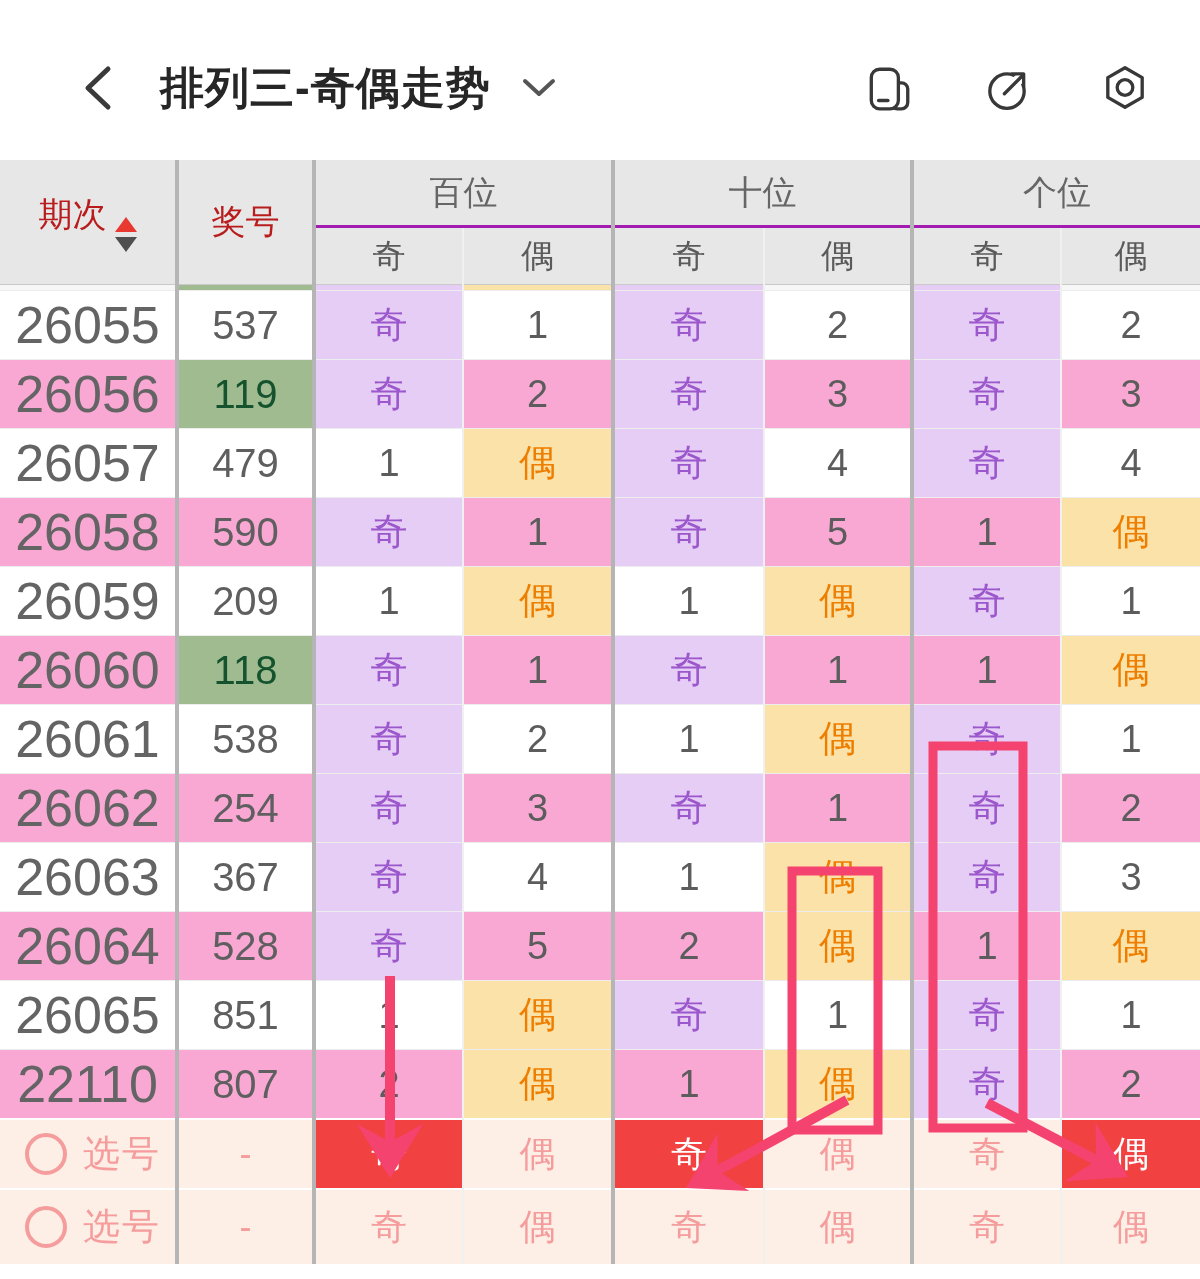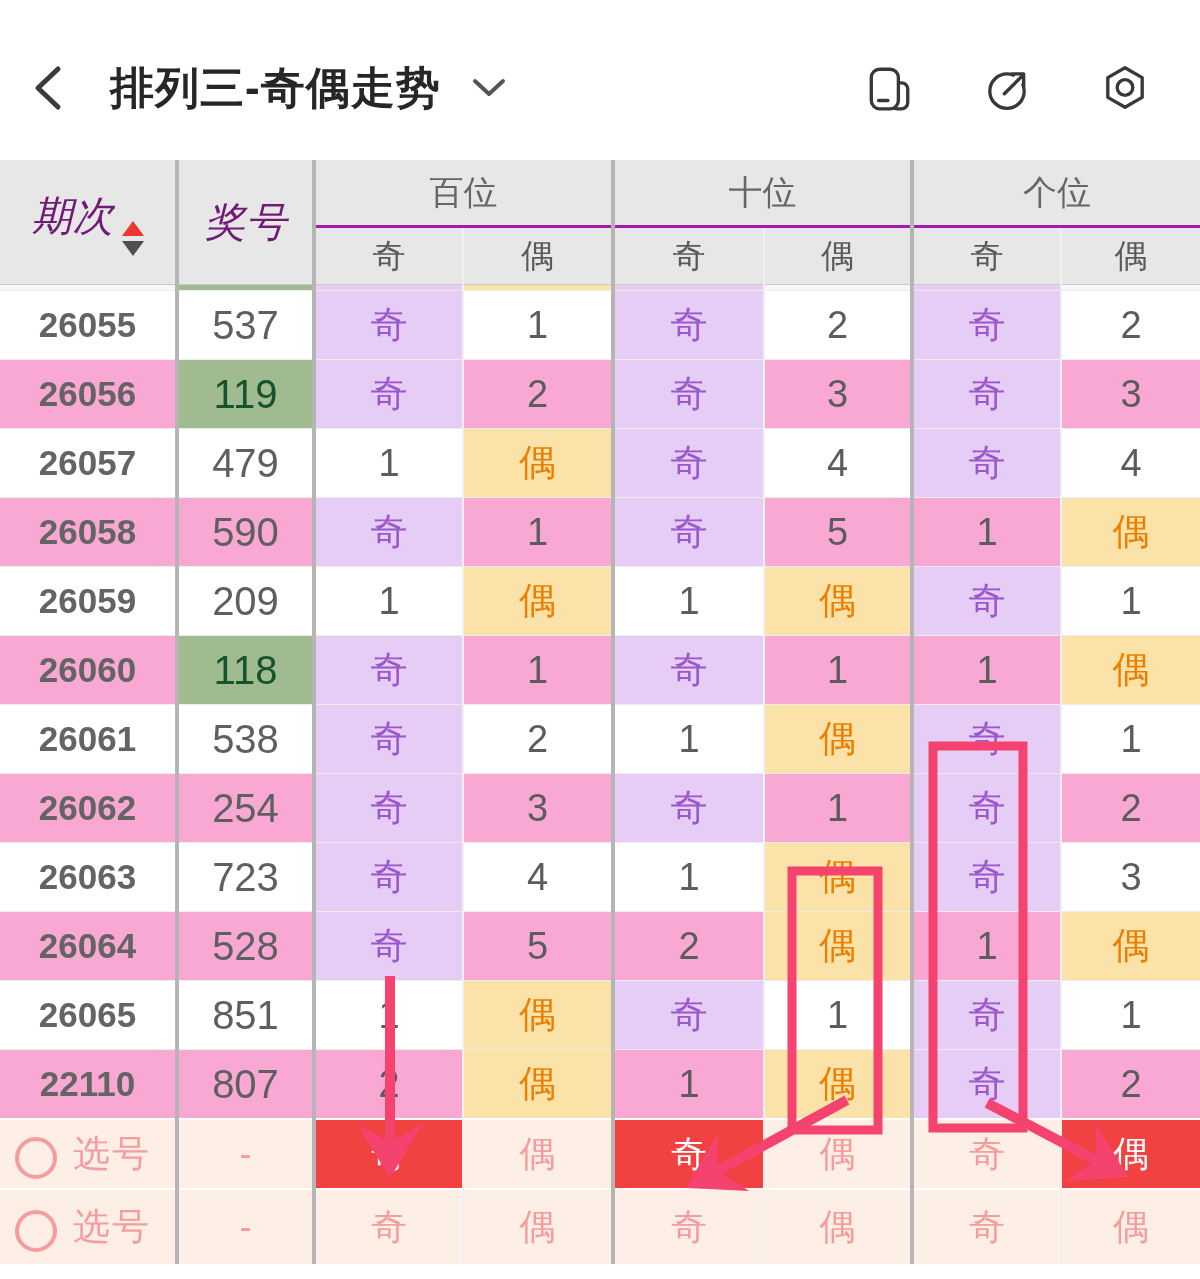--- a/index.html
+++ b/index.html
@@ -1,58 +1,58 @@
 <!DOCTYPE html>
 <html><head>
 <meta charset="utf-8">
 <style>
   html,body{margin:0;padding:0;background:#fff;}
   body{width:1200px;height:1279px;overflow:hidden;position:relative;
        font-family:"Liberation Sans","DejaVu Sans",sans-serif;}
   .screen{position:relative;width:1200px;height:1279px;overflow:hidden;background:#fff;}
 
   
-  .nav{height:96px;padding:40px 50px 0 30px;display:flex;align-items:center;}
+  .nav{height:96px;padding:40px 50px 0 80px;display:flex;align-items:center;}
   .back-btn{display:flex;align-items:center;margin-right:46px;cursor:pointer;}
   .page-title{font-size:44px;font-weight:700;color:#262626;letter-spacing:1px;}
   .title-caret{margin-left:30px;display:flex;align-items:center;cursor:pointer;}
   .nav-icons{margin-left:auto;display:flex;align-items:center;gap:68px;}
   .nav-icon{width:50px;height:50px;display:flex;align-items:center;justify-content:center;cursor:pointer;}
 
   
   .note{margin:37px 30px 0 30px;font-size:26px;color:#a3a3a3;line-height:30px;letter-spacing:.5px;}
 
   
   table{border-collapse:collapse;table-layout:fixed;width:1200px;margin-top:24px;}
   col.w0{width:177px}col.w1{width:137px}col.w2{width:149px}col.w3{width:150px}
   col.w4{width:151px}col.w5{width:148px}col.w6{width:149px}col.w7{width:139px}
   th{background:#e7e7e7;font-weight:400;}
   th.group{font-size:34px;color:#666;height:63px;border-bottom:3px solid #a21caf;}
   th.sub{font-size:33px;color:#5a5a5a;height:54px;border-bottom:1px solid #c9c9c9;}
-  th.span2{font-size:41px;color:#701a75;border-bottom:1px solid #c9c9c9;font-style:italic;}
+  th.span2{font-size:34px;color:#b91c1c;border-bottom:1px solid #c9c9c9;}
   td{text-align:center;vertical-align:middle;height:66px;border-top:1px solid #ededed;}
   .c1,.c2,.c4,.c6{border-left:4px solid #b5b5b5;}
   .c3,.c5,.c7{border-left:2px solid #f0f0f0;}
   tr.alt td{background:#f9a8d4;}
-  td.period{font-size:35px;color:#646464;font-weight:bold;}
+  td.period{font-size:52px;color:#646464;}
   td.prize{font-size:40px;color:#5f5f5f;margin-top:12px;}
   td.c-green{background:#9fbb8f !important;color:#14532d;}
   td.c-odd{background:#e5cdf6 !important;color:#9b57cb;font-size:37px;}
   td.c-even{background:#fbe2a9 !important;color:#ee7e00;font-size:37px;}
   td.c-num{font-size:38px;color:#5c5c5c;}
   tr.sliver td{height:5px;border-top:none;padding:0;background:#f7f7f7;}
   tr.sliver td.c-odd{background:#e5cdf6 !important;}
   tr.sliver td.c-even{background:#fbe2a9 !important;}
   tr.sliver td.c-green{background:#9fbb8f !important;}
 
   
   tr.sel-row td{background:#fdeee6;color:#f59c9c;font-size:36px;border-top:2px solid #fff;}
   tr.sel-row.last td{height:72px;}
   td.sel-red{background:#f24141 !important;color:#fff !important;}
-  .sel-wrap{display:flex;align-items:flex-end;padding-left:14px;}
+  .sel-wrap{display:flex;align-items:center;padding-left:24px;}
   .sel-circle{width:34px;height:34px;border:4px solid #f59c9c;border-radius:50%;
               display:inline-block;margin-right:16px;flex:0 0 auto;background:transparent;}
   .sel-label{font-size:37px;color:#f59c9c;letter-spacing:2px;}
 
   
   .sort{display:inline-flex;flex-direction:column;gap:5px;margin-left:8px;vertical-align:-6px;}
   .tri-up{width:0;height:0;border-left:11px solid transparent;border-right:11px solid transparent;
           border-bottom:15px solid #e8382f;}
   .tri-down{width:0;height:0;border-left:11px solid transparent;border-right:11px solid transparent;
             border-top:15px solid #4f4f4f;}
@@ -222,21 +222,21 @@
           <td class="c1 prize">254</td>
           <td class="c2 c-odd">奇</td>
           <td class="c3 c-num">3</td>
           <td class="c4 c-odd">奇</td>
           <td class="c5 c-num">1</td>
           <td class="c6 c-odd">奇</td>
           <td class="c7 c-num">2</td>
         </tr>
         <tr>
           <td class="c0 period">26063</td>
-          <td class="c1 prize">723</td>
+          <td class="c1 prize">367</td>
           <td class="c2 c-odd">奇</td>
           <td class="c3 c-num">4</td>
           <td class="c4 c-num">1</td>
           <td class="c5 c-even">偶</td>
           <td class="c6 c-odd">奇</td>
           <td class="c7 c-num">3</td>
         </tr>
         <tr class="alt">
           <td class="c0 period">26064</td>
           <td class="c1 prize">528</td>

